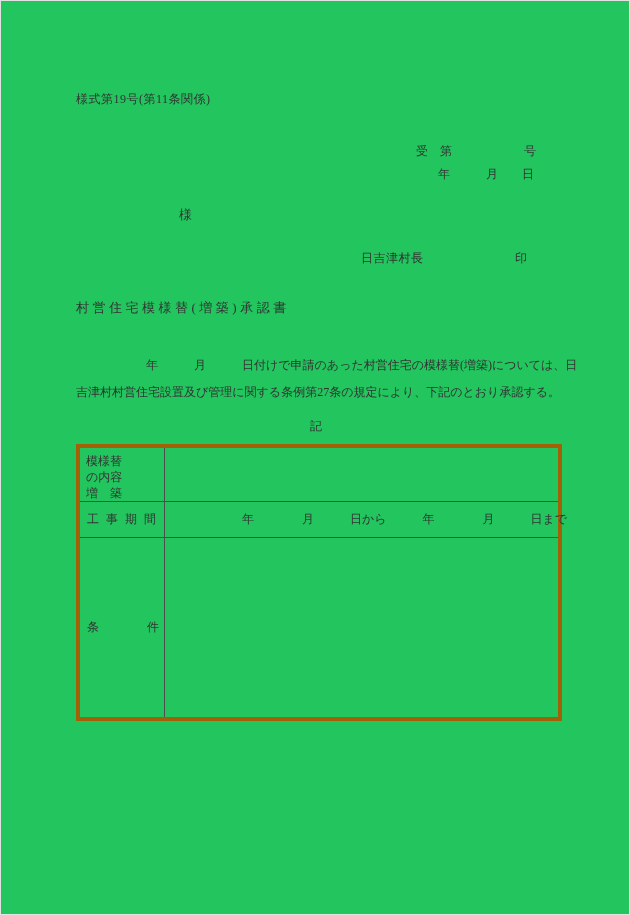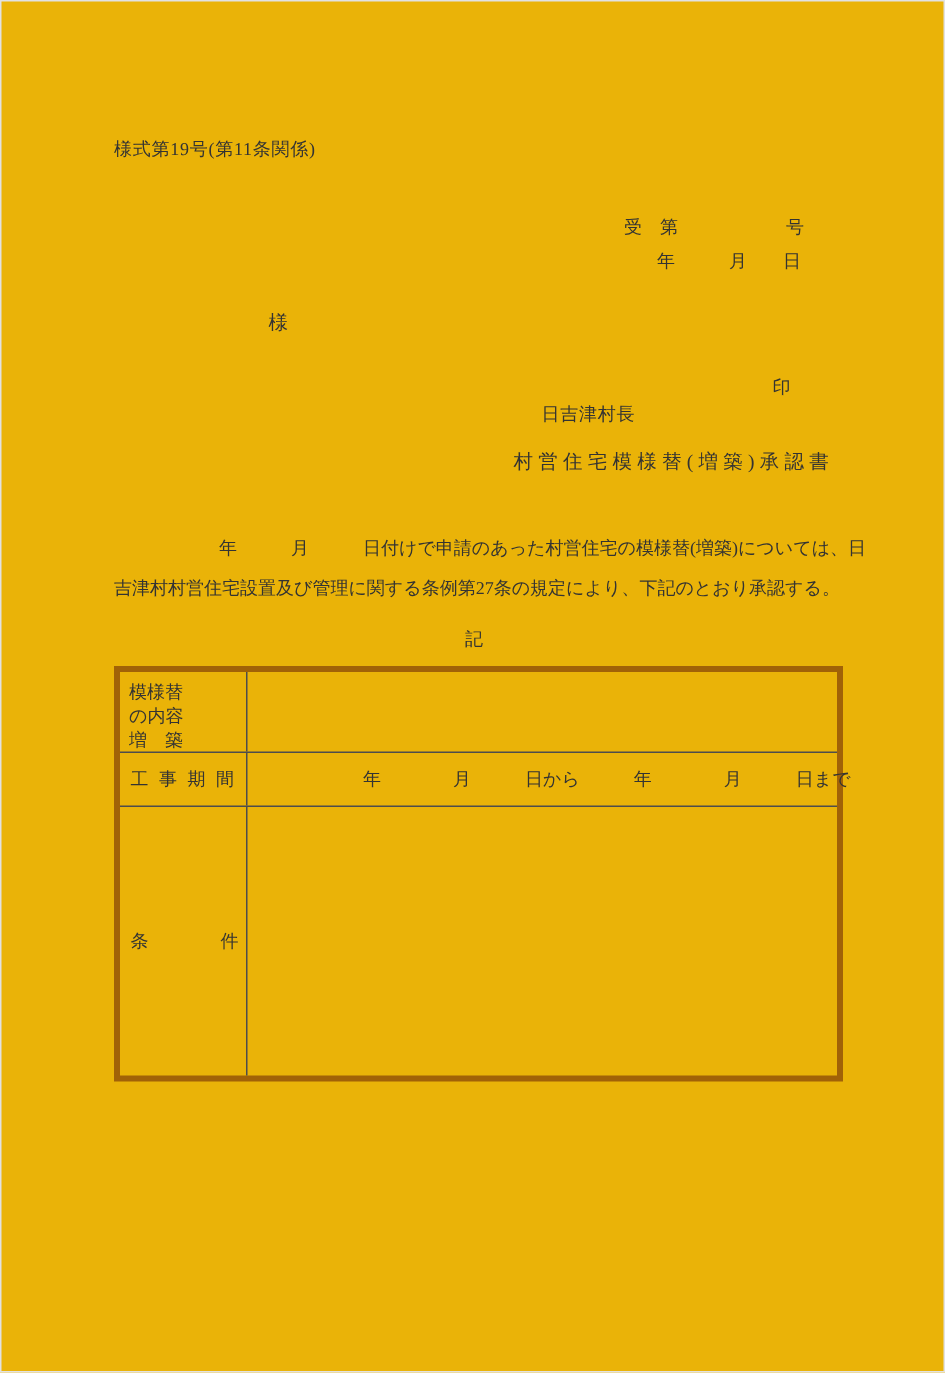--- a/index.html
+++ b/index.html
@@ -1,37 +1,37 @@
 <!DOCTYPE html>
 <html><head>
 <meta charset="utf-8">
 <style>
   html,body{margin:0;padding:0;background:#f3f3f3;}
   .page{
     position:relative;
     width:630px;height:915px;
     margin:0 auto;
-    background:#eab308;
+    background:#22c55e;
     border:1px solid #e2e2e2;
     box-sizing:border-box;
     font-family:"Liberation Serif","DejaVu Serif",serif;
     color:#333333;
     font-size:12px;
     overflow:hidden;
   }
   .abs{position:absolute;white-space:pre;}
   .form-number{left:75px;top:90px;letter-spacing:0.5px;}
   .receipt-no{left:415px;top:142px;}
   .receipt-date{left:437px;top:165px;}
   .addressee{left:178px;top:205px;font-size:13px;}
-  .issuer{left:360px;top:249px;letter-spacing:0.5px;margin-top:18px;}
+  .issuer{left:360px;top:249px;letter-spacing:0.5px;}
   .seal{left:514px;top:249px;}
   .doc-title{
     left:75px;top:298px;width:480px;
-    text-align:right;font-size:13px;letter-spacing:3.5px;
+    text-align:left;font-size:13px;letter-spacing:3.5px;
   }
   .body-l1{left:75px;top:351px;padding-left:70px;line-height:26px;}
   .body-l2{left:75px;top:378px;line-height:26px;}
   .ki{left:75px;top:417px;width:480px;text-align:center;}
 
   .approval-table{
     position:absolute;left:75px;top:443px;width:478px;
     border:4px solid #a16207;
     box-sizing:content-box;
   }

